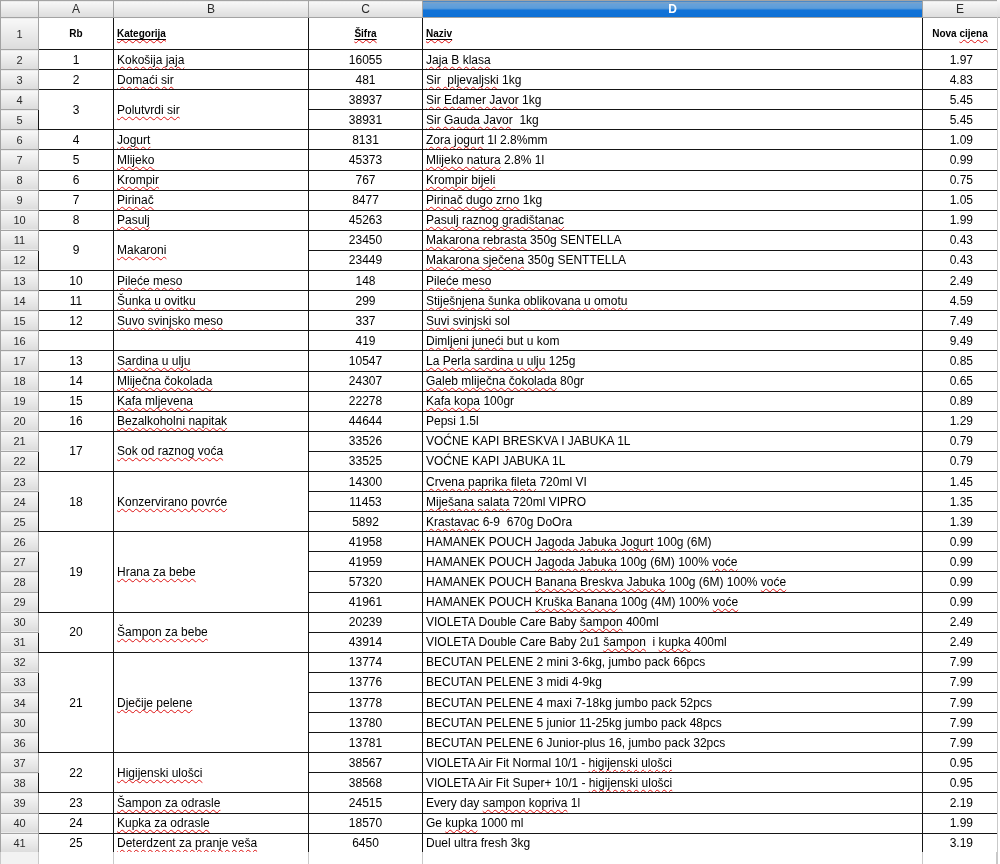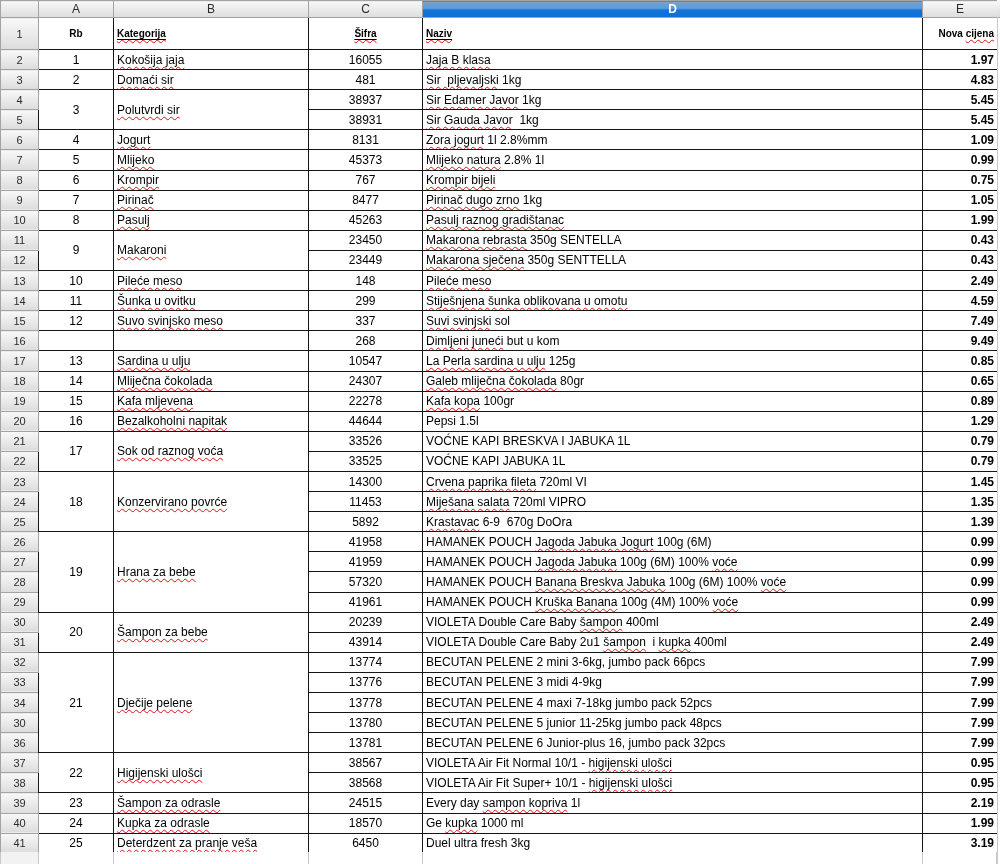--- a/index.html
+++ b/index.html
@@ -14,23 +14,23 @@
   th.sel{background:linear-gradient(180deg,#8fa3b4 0%,#67a1da 14%,#5a9cda 46%,#1273d8 50%,#0e70d5 100%);
          color:#fff;font-weight:bold;}
   th.rowhdr{font-size:11px;}
   
   td{border:1px solid #151515;font-size:12px;color:#000;padding:0 3px;
      vertical-align:middle;overflow:hidden;}
   tr.hdr{height:32px;}
   tr.hdr td{font-weight:bold;font-size:10px;}
   tr.data{height:20.1px;}
   td.rb,td.code{text-align:center;}
-  td.price{text-align:right;padding-right:3px;font-weight:bold;}
+  td.price{text-align:right;padding-right:24px;}
   td.cat,td.name{white-space:pre;}
-  td.ec{text-align:right;white-space:normal;line-height:20px;border-radius:11px;}
+  td.ec{text-align:center;white-space:normal;line-height:20px;border-radius:11px;}
   .sq{text-decoration:underline;text-decoration-style:wavy;text-decoration-color:#dd1111;
       text-decoration-thickness:1px;text-underline-offset:2px;text-decoration-skip-ink:none;}
   .u{text-decoration:underline;text-decoration-thickness:1px;text-underline-offset:2px;}
   
   #sliver-top{position:absolute;left:997px;top:0;width:3px;height:17px;
               background:linear-gradient(180deg,#f8f8f8,#dcdcdc);border-bottom:1px solid #a3a3a3;}
   #sliver-line{position:absolute;left:997px;top:17px;width:1px;height:847px;background:#c9c9c9;}
   #bottom-strip{position:absolute;left:0;top:852px;width:997px;height:12px;background:#fff;}
   #bottom-strip .vline{position:absolute;top:0;width:1px;height:12px;background:#c9c9c9;}
   #bottom-strip .rowhdr-part{position:absolute;left:0;top:0;width:37px;height:12px;
@@ -173,21 +173,21 @@
           <td class="rb" rowspan="1">12</td>
           <td class="cat" rowspan="1"><span class="sq">Suvo svinjsko meso</span></td>
           <td class="code">337</td>
           <td class="name"><span class="sq">Suvi svinjski</span> sol</td>
           <td class="price">7.49</td>
         </tr>
         <tr class="data">
           <th class="rowhdr">16</th>
           <td class="rb" rowspan="1"></td>
           <td class="cat" rowspan="1"></td>
-          <td class="code">268</td>
+          <td class="code">419</td>
           <td class="name"><span class="sq">Dimljeni juneći</span> but u kom</td>
           <td class="price">9.49</td>
         </tr>
         <tr class="data">
           <th class="rowhdr">17</th>
           <td class="rb" rowspan="1">13</td>
           <td class="cat" rowspan="1"><span class="sq">Sardina u ulju</span></td>
           <td class="code">10547</td>
           <td class="name"><span class="sq">La Perla sardina u ulju</span> 125g</td>
           <td class="price">0.85</td>

